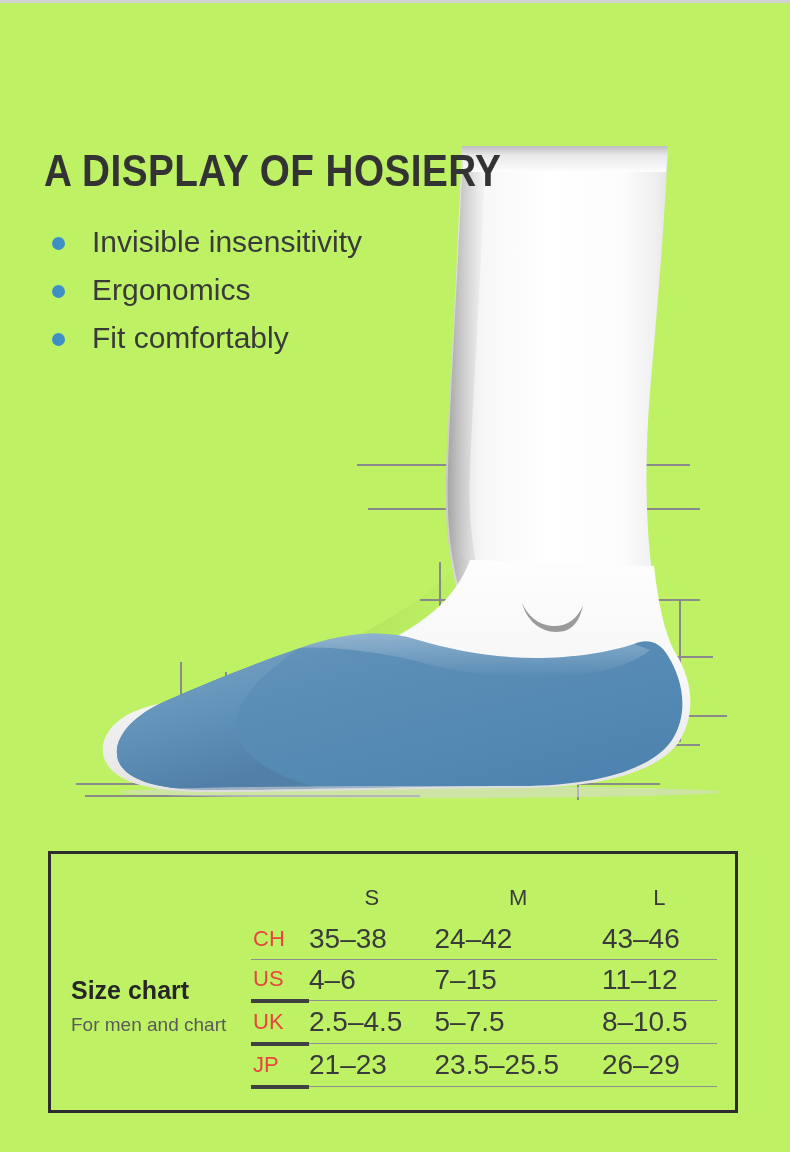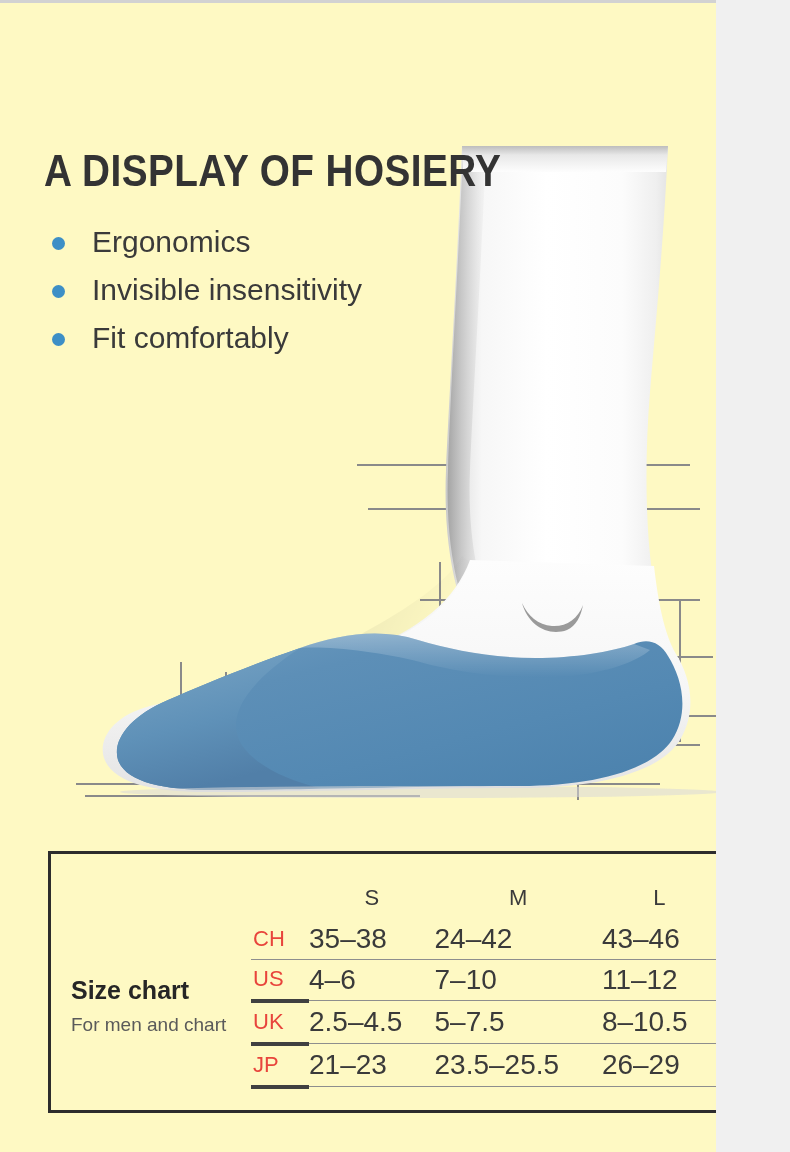--- a/index.html
+++ b/index.html
@@ -9,23 +9,23 @@
   body {
     width: 790px;
     height: 1152px;
     background: #f0f0f0;
     font-family: "Liberation Sans", sans-serif;
     overflow: hidden;
     position: relative;
   }
   #page {
     position: relative;
-    width: 716px;
+    width: 790px;
     height: 1152px;
-    background: #fef9c3;
+    background: #bef264;
     overflow: hidden;
   }
   .top-rule {
     position: absolute;
     left: 0; top: 0;
     width: 790px; height: 3px;
     background: #d2d2d2;
   }
 
   
@@ -304,25 +304,25 @@
              C 538,625 528,616 522,603 Z" fill="#9a9a9a"></path>
 
     <ellipse cx="420" cy="792" rx="300" ry="6" fill="#d8d8d8" opacity="0.55"></ellipse>
   </svg>
 
   <div id="headline-block">
     <h1 id="page-title">A DISPLAY OF HOSIERY</h1>
     <ul id="feature-list">
       <li>
         <span class="bullet-dot"></span>
-        <span>Ergonomics</span>
+        <span>Invisible insensitivity</span>
       </li>
       <li>
         <span class="bullet-dot"></span>
-        <span>Invisible insensitivity</span>
+        <span>Ergonomics</span>
       </li>
       <li>
         <span class="bullet-dot"></span>
         <span>Fit comfortably</span>
       </li>
     </ul>
   </div>
 
   <div id="size-chart-panel">
 
@@ -349,21 +349,21 @@
       <tbody>
         <tr>
           <th class="row-label">CH</th>
           <td>35–38</td>
           <td>24–42</td>
           <td>43–46</td>
         </tr>
         <tr>
           <th class="row-label">US</th>
           <td>4–6</td>
-          <td>7–10</td>
+          <td>7–15</td>
           <td>11–12</td>
         </tr>
         <tr>
           <th class="row-label">UK</th>
           <td>2.5–4.5</td>
           <td>5–7.5</td>
           <td>8–10.5</td>
         </tr>
         <tr>
           <th class="row-label">JP</th>

